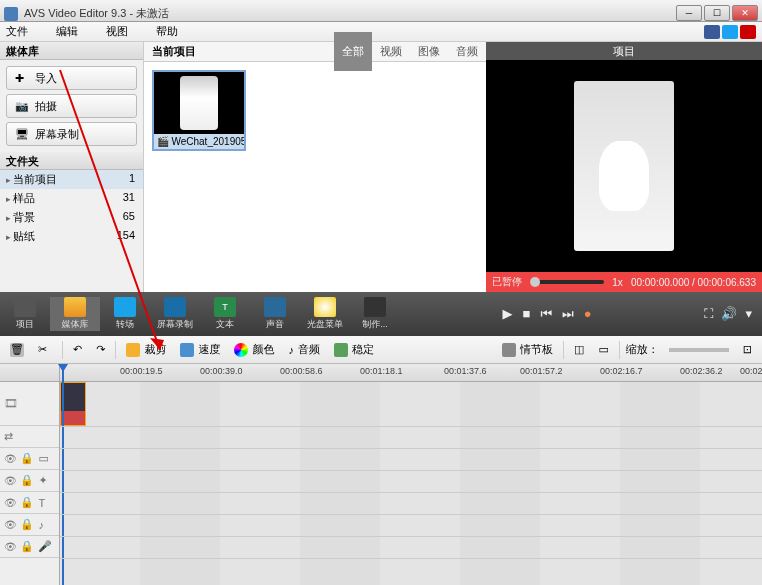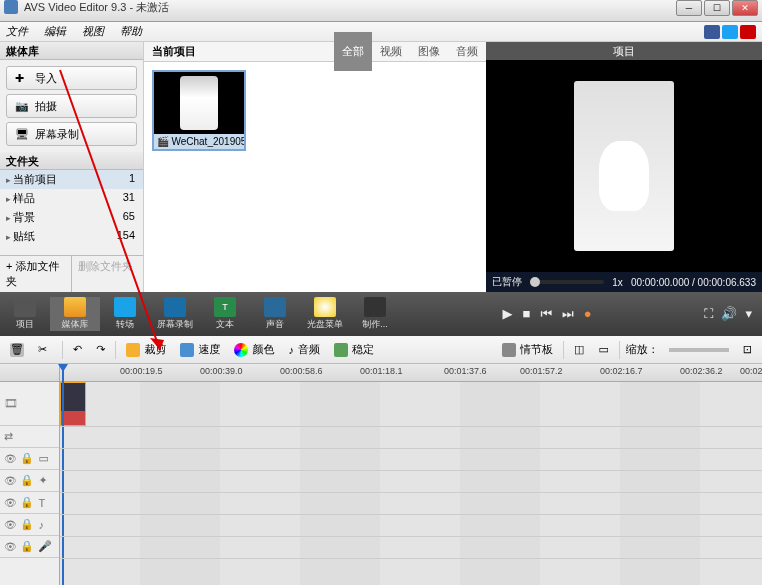--- a/index.html
+++ b/index.html
@@ -1,24 +1,24 @@
 <!DOCTYPE html>
 <html><head>
 <meta charset="utf-8">
 <style>
 * { margin: 0; padding: 0; box-sizing: border-box; font-family: "Microsoft YaHei", Arial, sans-serif; }
 body { width: 762px; height: 585px; background: #e8e8e8; overflow: hidden; font-size: 11px; }
-.titlebar { height: 22px; background: linear-gradient(#f5f5f5,#dcdcdc); border-bottom: 1px solid #999; display: flex; align-items: flex-start; padding: 0 4px; }
+.titlebar { height: 22px; background: linear-gradient(#f5f5f5,#dcdcdc); border-bottom: 1px solid #999; display: flex; align-items: flex-end; padding: 0 4px; }
 .app-icon { width: 14px; height: 14px; background: #4a7eb8; border-radius: 2px; margin-right: 6px; }
 .title-text { flex: 1; color: #333; font-size: 11px; }
 .winbtns { display: flex; gap: 2px; }
 .winbtn { width: 26px; height: 16px; background: linear-gradient(#f0f0f0,#d0d0d0); border: 1px solid #888; border-radius: 2px; display: flex; align-items: center; justify-content: center; font-size: 9px; }
 .winbtn.close { background: linear-gradient(#e88,#c44); color: #fff; }
 .menubar { height: 20px; background: linear-gradient(#f8f8f8,#ececec); display: flex; align-items: center; padding: 0 6px; justify-content: space-between; border-bottom: 1px solid #ccc; }
-.menu-left { display: flex; gap: 16px; font-style: italic; }
+.menu-left { display: flex; gap: 28px; }
 .menuitem { cursor: pointer; }
 .social { display: flex; gap: 2px; }
 .sic { width: 16px; height: 14px; border-radius: 2px; }
 .fb { background: #3b5998; } .tw { background: #1da1f2; } .yt { background: #cc0000; }
 .upper { height: 250px; display: flex; }
 .leftcol { width: 144px; background: #f0f0f0; border-right: 1px solid #ccc; display: flex; flex-direction: column; }
 .sec-h { height: 18px; background: linear-gradient(#ececec,#dadada); padding: 2px 6px; font-weight: bold; border-bottom: 1px solid #bbb; }
 .btns { padding: 6px; display: flex; flex-direction: column; gap: 4px; }
 .lbtn { height: 24px; background: linear-gradient(#fdfdfd,#e8e8e8); border: 1px solid #bbb; border-radius: 3px; display: flex; align-items: center; padding: 0 8px; gap: 8px; cursor: pointer; }
 .smicon { width: 12px; height: 12px; display: inline-block; }
@@ -37,21 +37,21 @@
 .thumbs { padding: 8px; }
 .thumb { width: 94px; border: 2px solid #7aa5d6; display: inline-block; }
 .thumb-img { height: 62px; background: #000; display: flex; align-items: center; justify-content: center; }
 .dog { width: 38px; height: 54px; background: linear-gradient(#ccc 0%,#fff 40%,#eee 100%); border-radius: 4px; }
 .thumb-cap { background: #c8dcf0; padding: 2px 3px; font-size: 10px; display: flex; align-items: center; gap: 2px; overflow: hidden; white-space: nowrap; }
 .rightcol { width: 276px; background: #4a4a4a; display: flex; flex-direction: column; }
 .proj-h { height: 18px; color: #fff; text-align: center; padding: 2px; background: #555; }
 .preview { flex: 1; background: #000; display: flex; align-items: center; justify-content: center; }
 .preview-inner { width: 100px; height: 170px; background: linear-gradient(#e0e0e0,#f5f5f5); border-radius: 3px; display: flex; flex-direction: column; align-items: center; justify-content: center; }
 .prev-dog { width: 50px; height: 70px; background: #fff; border-radius: 40% 40% 30% 30%; margin-top: 20px; }
-.prev-status { height: 20px; background: #0f172a; color: #eee; display: flex; align-items: center; padding: 0 6px; gap: 8px; font-size: 10px; }
+.prev-status { height: 20px; background: #ef4444; color: #eee; display: flex; align-items: center; padding: 0 6px; gap: 8px; font-size: 10px; }
 .slider { flex: 1; height: 4px; background: #2a2a2a; border-radius: 2px; position: relative; }
 .slider::after { content: ""; position: absolute; left: 0; top: -3px; width: 10px; height: 10px; background: #ccc; border-radius: 50%; }
 .toolbar { height: 44px; background: linear-gradient(#5a5a5a,#3a3a3a); display: flex; align-items: center; }
 .tbtn { width: 50px; display: flex; flex-direction: column; align-items: center; gap: 1px; color: #ddd; font-size: 9px; cursor: pointer; }
 .tbtn.sel { background: #6a6a6a; }
 .tic { width: 22px; height: 20px; border-radius: 2px; }
 .playctrls { flex: 1; display: flex; justify-content: center; gap: 10px; color: #eee; font-size: 13px; }
 .pc { cursor: pointer; }
 .volctrls { display: flex; gap: 8px; padding: 0 10px; color: #eee; font-size: 13px; }
 .editbar { height: 28px; background: linear-gradient(#f8f8f8,#e8e8e8); border-bottom: 1px solid #bbb; display: flex; align-items: center; padding: 0 6px; gap: 6px; }
@@ -133,24 +133,20 @@
         </div>
       <div class="folder-row">
           <span>背景</span>
           <span>65</span>
         </div>
       <div class="folder-row">
           <span>贴纸</span>
           <span>154</span>
         </div>
     </div>
-    <div class="bottomrow">
-      <div class="addf">+ 添加文件夹</div>
-      <div class="delf">删除文件夹</div>
-    </div>
   </div>
 
   <div class="midcol">
     <div class="tabs">
       <span class="tab-title">当前项目</span>
       <span class="tab sel">全部</span>
       <span class="tab">视频</span>
       <span class="tab">图像</span>
       <span class="tab">音频</span>
     </div>

